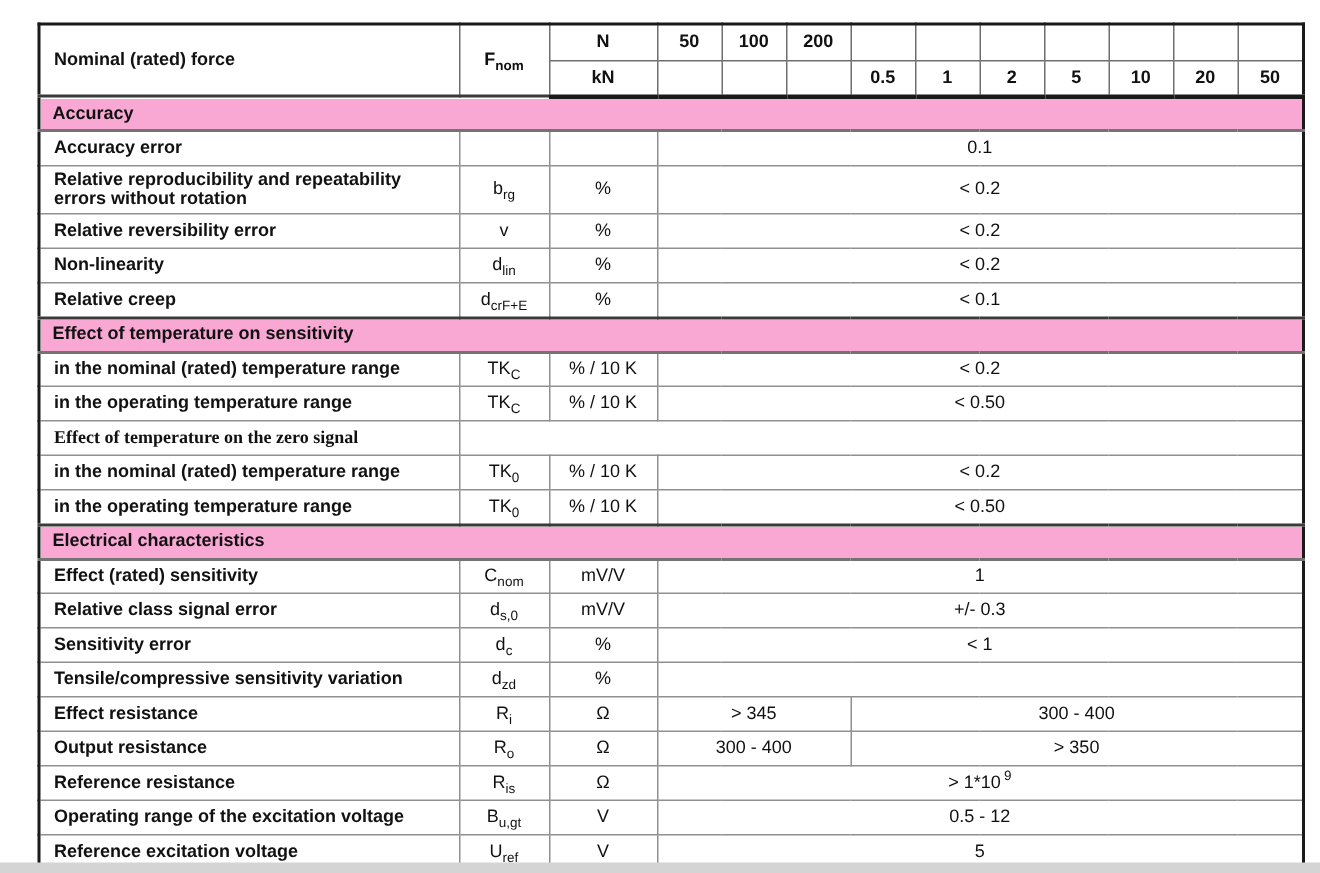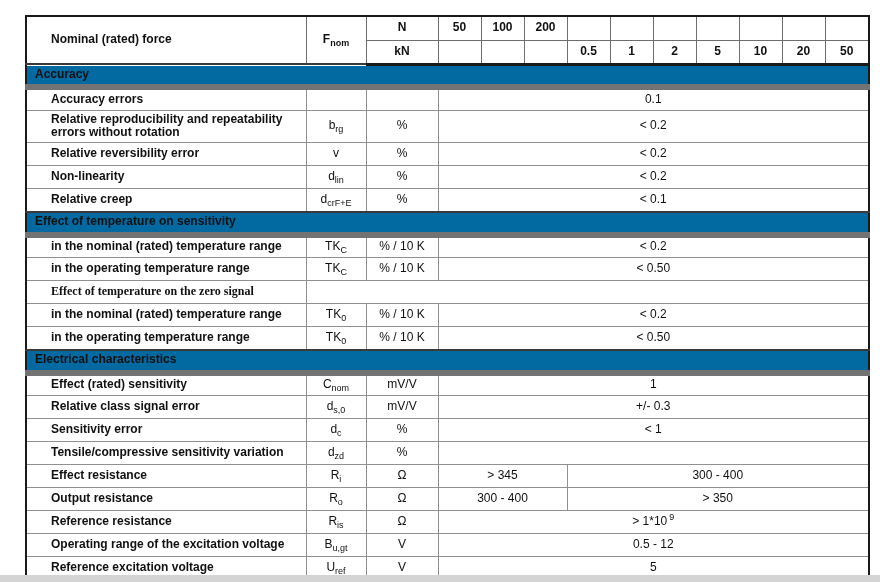--- a/index.html
+++ b/index.html
@@ -13,31 +13,31 @@
     border-collapse:collapse;table-layout:fixed;
     border:2px solid #1a1a1a;
   }
   td{
     border:1px solid #909090;
     font-size:12px;line-height:1.15;
     padding:2px 6px;height:19px;
     box-sizing:border-box;
     overflow:hidden;white-space:normal;
   }
-  td.lbl{font-weight:bold;text-align:left;padding-left:24px;}
+  td.lbl{font-weight:bold;text-align:left;padding-left:9px;}
   td.c{text-align:center;}
   sub{font-size:9px;line-height:0;}
   sup{font-size:9px;line-height:0;vertical-align:super;margin-left:2px;}
   thead td{font-weight:bold;border-color:#6e6e6e;}
   thead tr{height:24px;}
   thead tr.r2 td{border-bottom:3px solid #1a1a1a;margin-top:36px;}
   tbody tr{height:23px;}
   tr.sec td{
-    background:#0369a1;font-weight:bold;text-align:left;padding-left:8px;
-    border-top:2px solid #3a3a3a;border-bottom:6px solid #737373;
+    background:#f9a8d4;font-weight:bold;text-align:left;padding-left:8px;
+    border-top:2px solid #3a3a3a;border-bottom:2px solid #737373;
     border-left:none;border-right:none;
   }
   tr.boldrow td{font-weight:bold;font-family:Liberation Serif, serif;}
   .bottom-strip{
     position:absolute;left:0;top:575px;width:880px;height:7px;
     background:#d4d4d4;
   }
 </style>
 </head>
 <body>
@@ -86,21 +86,21 @@
       <td class="c">10</td>
       <td class="c">20</td>
       <td class="c">50</td>
     </tr>
   </thead>
   <tbody>
     <tr class="sec">
       <td colspan="13">Accuracy</td>
     </tr>
     <tr>
-      <td class="lbl">Accuracy errors</td>
+      <td class="lbl">Accuracy error</td>
       <td class="c"></td>
       <td class="c"></td>
       <td class="c" colspan="10">0.1</td>
     </tr>
     <tr>
       <td class="lbl">Relative reproducibility and repeatability errors without rotation</td>
       <td class="c"><span>b</span><sub>rg</sub></td>
       <td class="c">%</td>
       <td class="c" colspan="10">&lt; 0.2</td>
     </tr>

